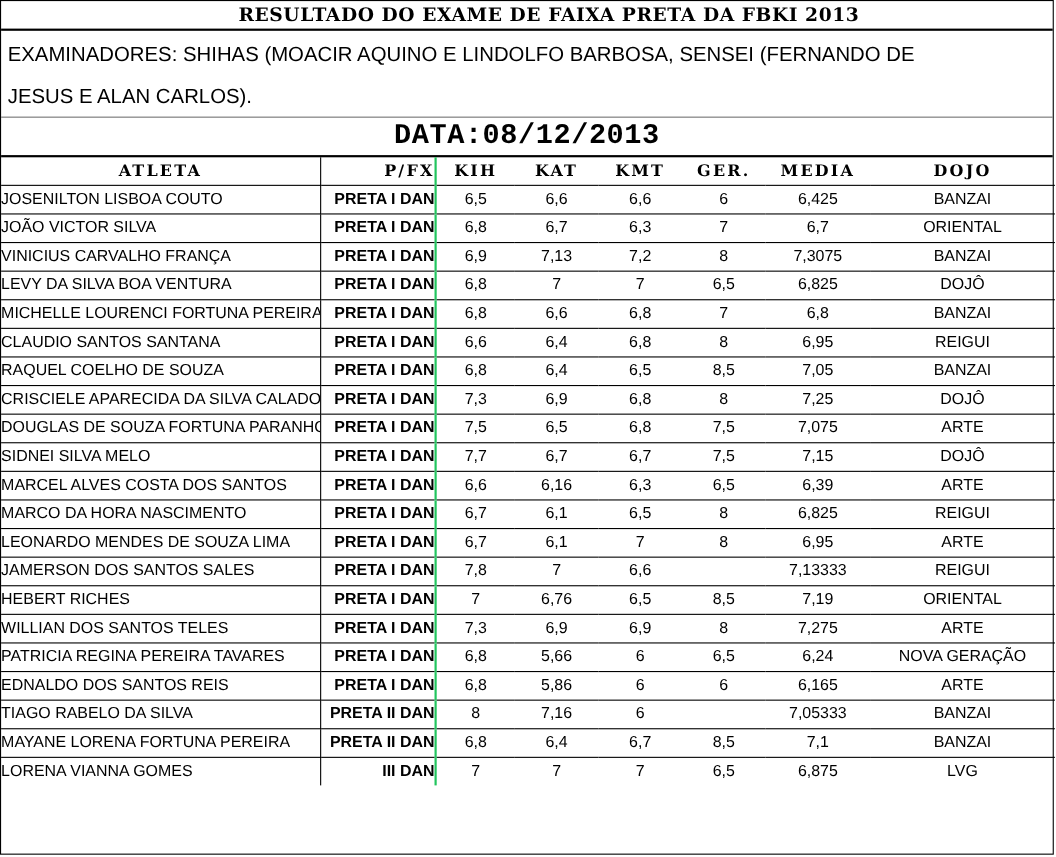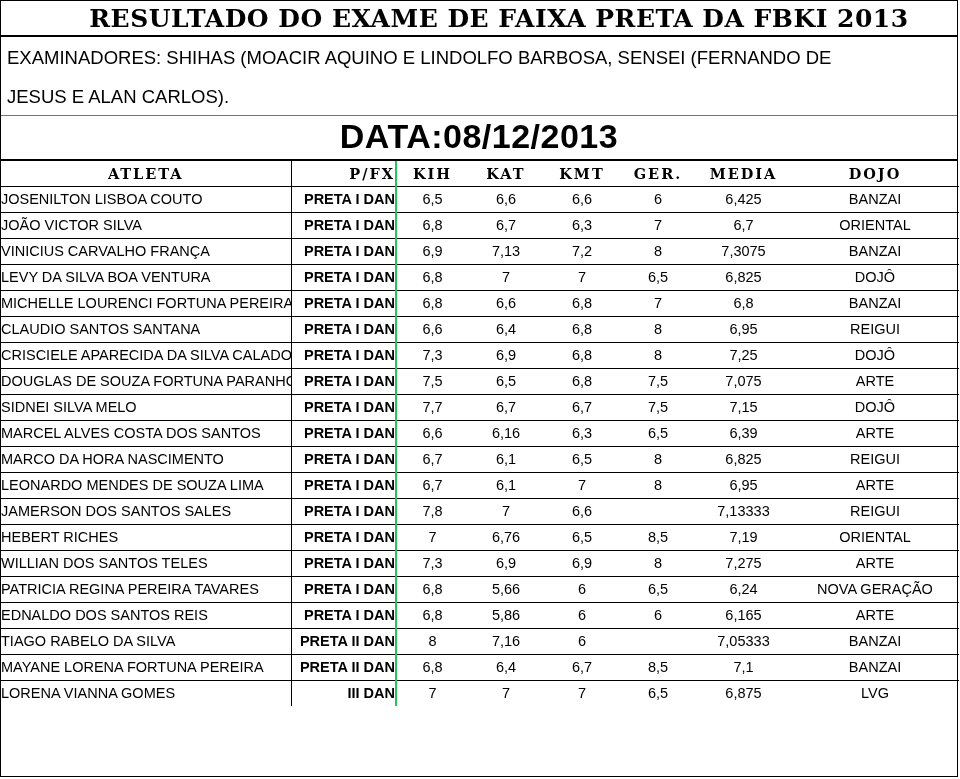--- a/index.html
+++ b/index.html
@@ -23,21 +23,21 @@
     flex-direction: column;
   }
   .title-row {
     border-bottom: 2px solid #000;
     text-align: center;
     padding: 3px 0 2px 0;
   }
   .title-text {
     font-family: "DejaVu Serif", serif;
     font-weight: bold;
-    font-size: 25px;
+    font-size: 17px;
     letter-spacing: 0.5px;
     font-variant: small-caps;
     text-transform: uppercase;
     white-space: nowrap;
     padding-left: 40px;
   }
   .examiners {
     border-bottom: 1px solid #737373;
     font-size: 18.5px;
     padding: 8px 6px 4px 6px;
@@ -45,23 +45,23 @@
   }
   .examiners .line2 {
     padding-top: 12px;
   }
   .date-row {
     border-bottom: 2px solid #000;
     text-align: center;
     padding: 1px 0 3px 0;
   }
   .date-text {
-    font-family: Liberation Sans, sans-serif;
+    font-family: Liberation Mono, monospace;
     font-weight: bold;
-    font-size: 34px;
+    font-size: 26px;
     font-variant: small-caps;
     text-transform: uppercase;
     letter-spacing: 0.5px;
   }
   table.grid {
     border-collapse: collapse;
     width: 100%;
     table-layout: fixed;
   }
   table.grid th, table.grid td {
@@ -213,20 +213,30 @@
           <td class="c-atleta">CLAUDIO SANTOS SANTANA</td>
           <td class="c-pfx">PRETA I DAN</td>
           <td class="c-num">6,6</td>
           <td class="c-num">6,4</td>
           <td class="c-num">6,8</td>
           <td class="c-num">8</td>
           <td class="c-num">6,95</td>
           <td class="c-dojo">REIGUI</td>
         </tr>
         <tr>
+          <td class="c-atleta">RAQUEL COELHO DE SOUZA</td>
+          <td class="c-pfx">PRETA I DAN</td>
+          <td class="c-num">6,8</td>
+          <td class="c-num">6,4</td>
+          <td class="c-num">6,5</td>
+          <td class="c-num">8,5</td>
+          <td class="c-num">7,05</td>
+          <td class="c-dojo">BANZAI</td>
+        </tr>
+        <tr>
           <td class="c-atleta">CRISCIELE APARECIDA DA SILVA CALADO</td>
           <td class="c-pfx">PRETA I DAN</td>
           <td class="c-num">7,3</td>
           <td class="c-num">6,9</td>
           <td class="c-num">6,8</td>
           <td class="c-num">8</td>
           <td class="c-num">7,25</td>
           <td class="c-dojo">DOJÔ</td>
         </tr>
         <tr>

